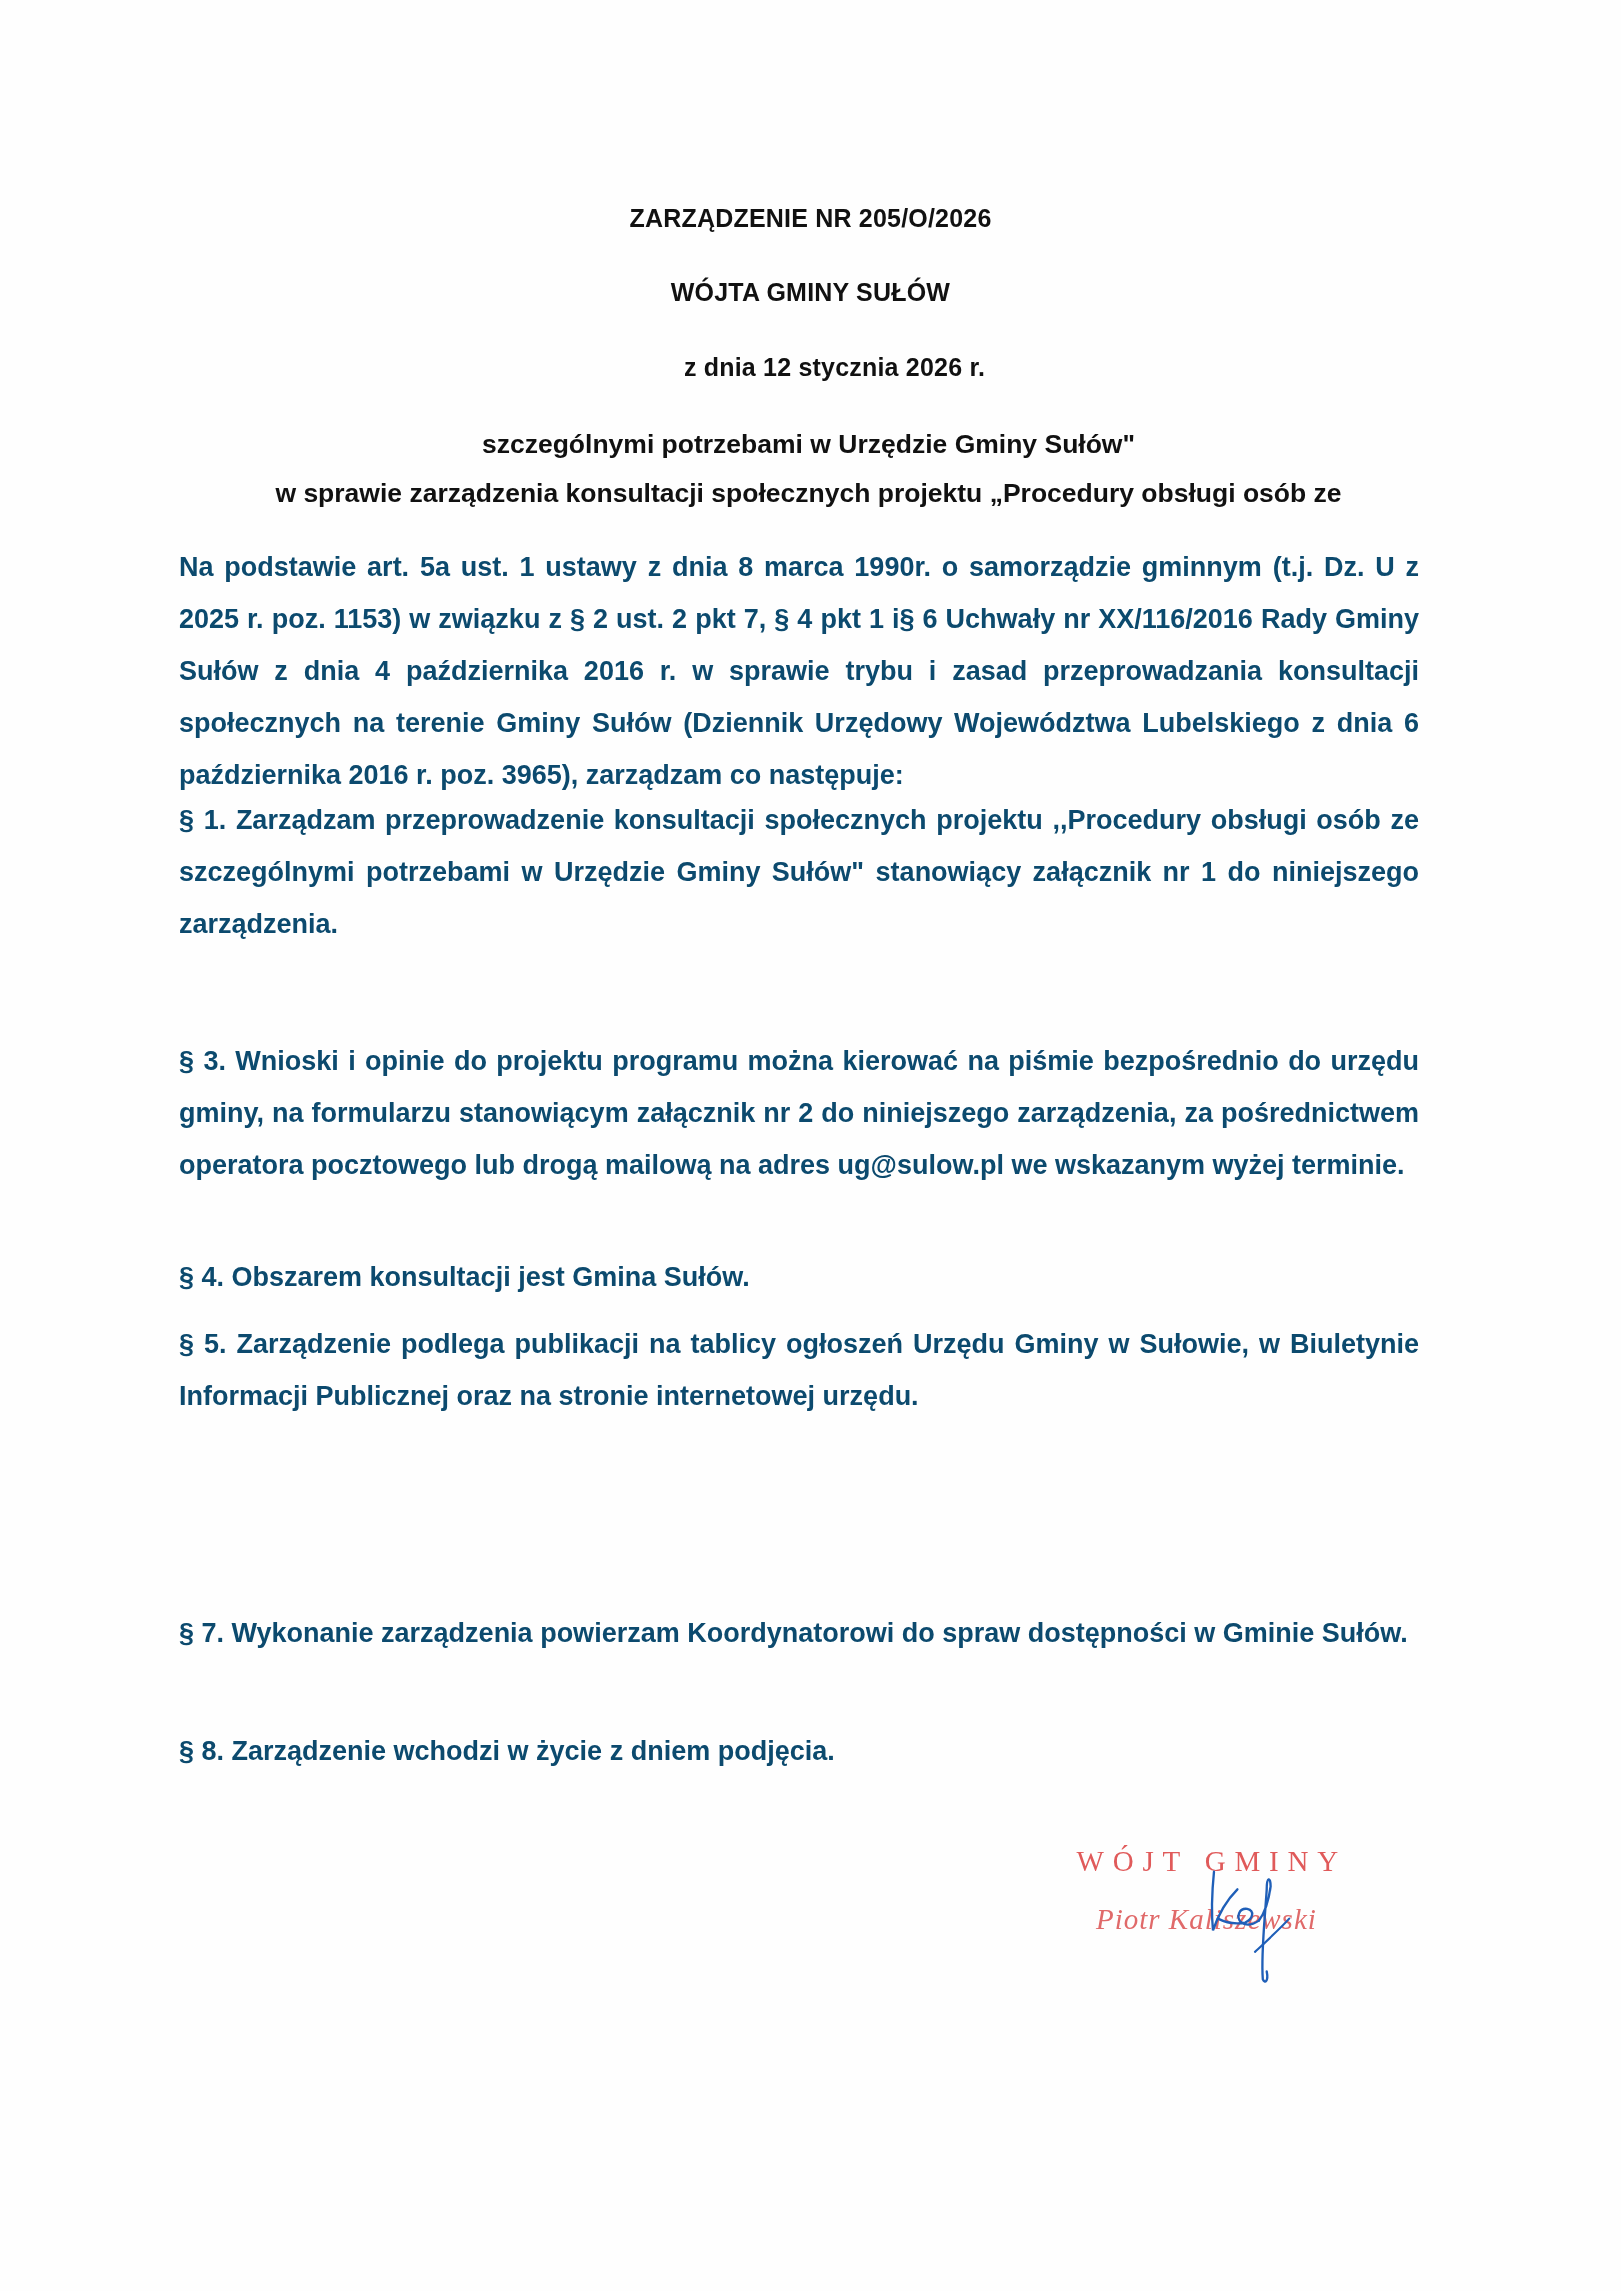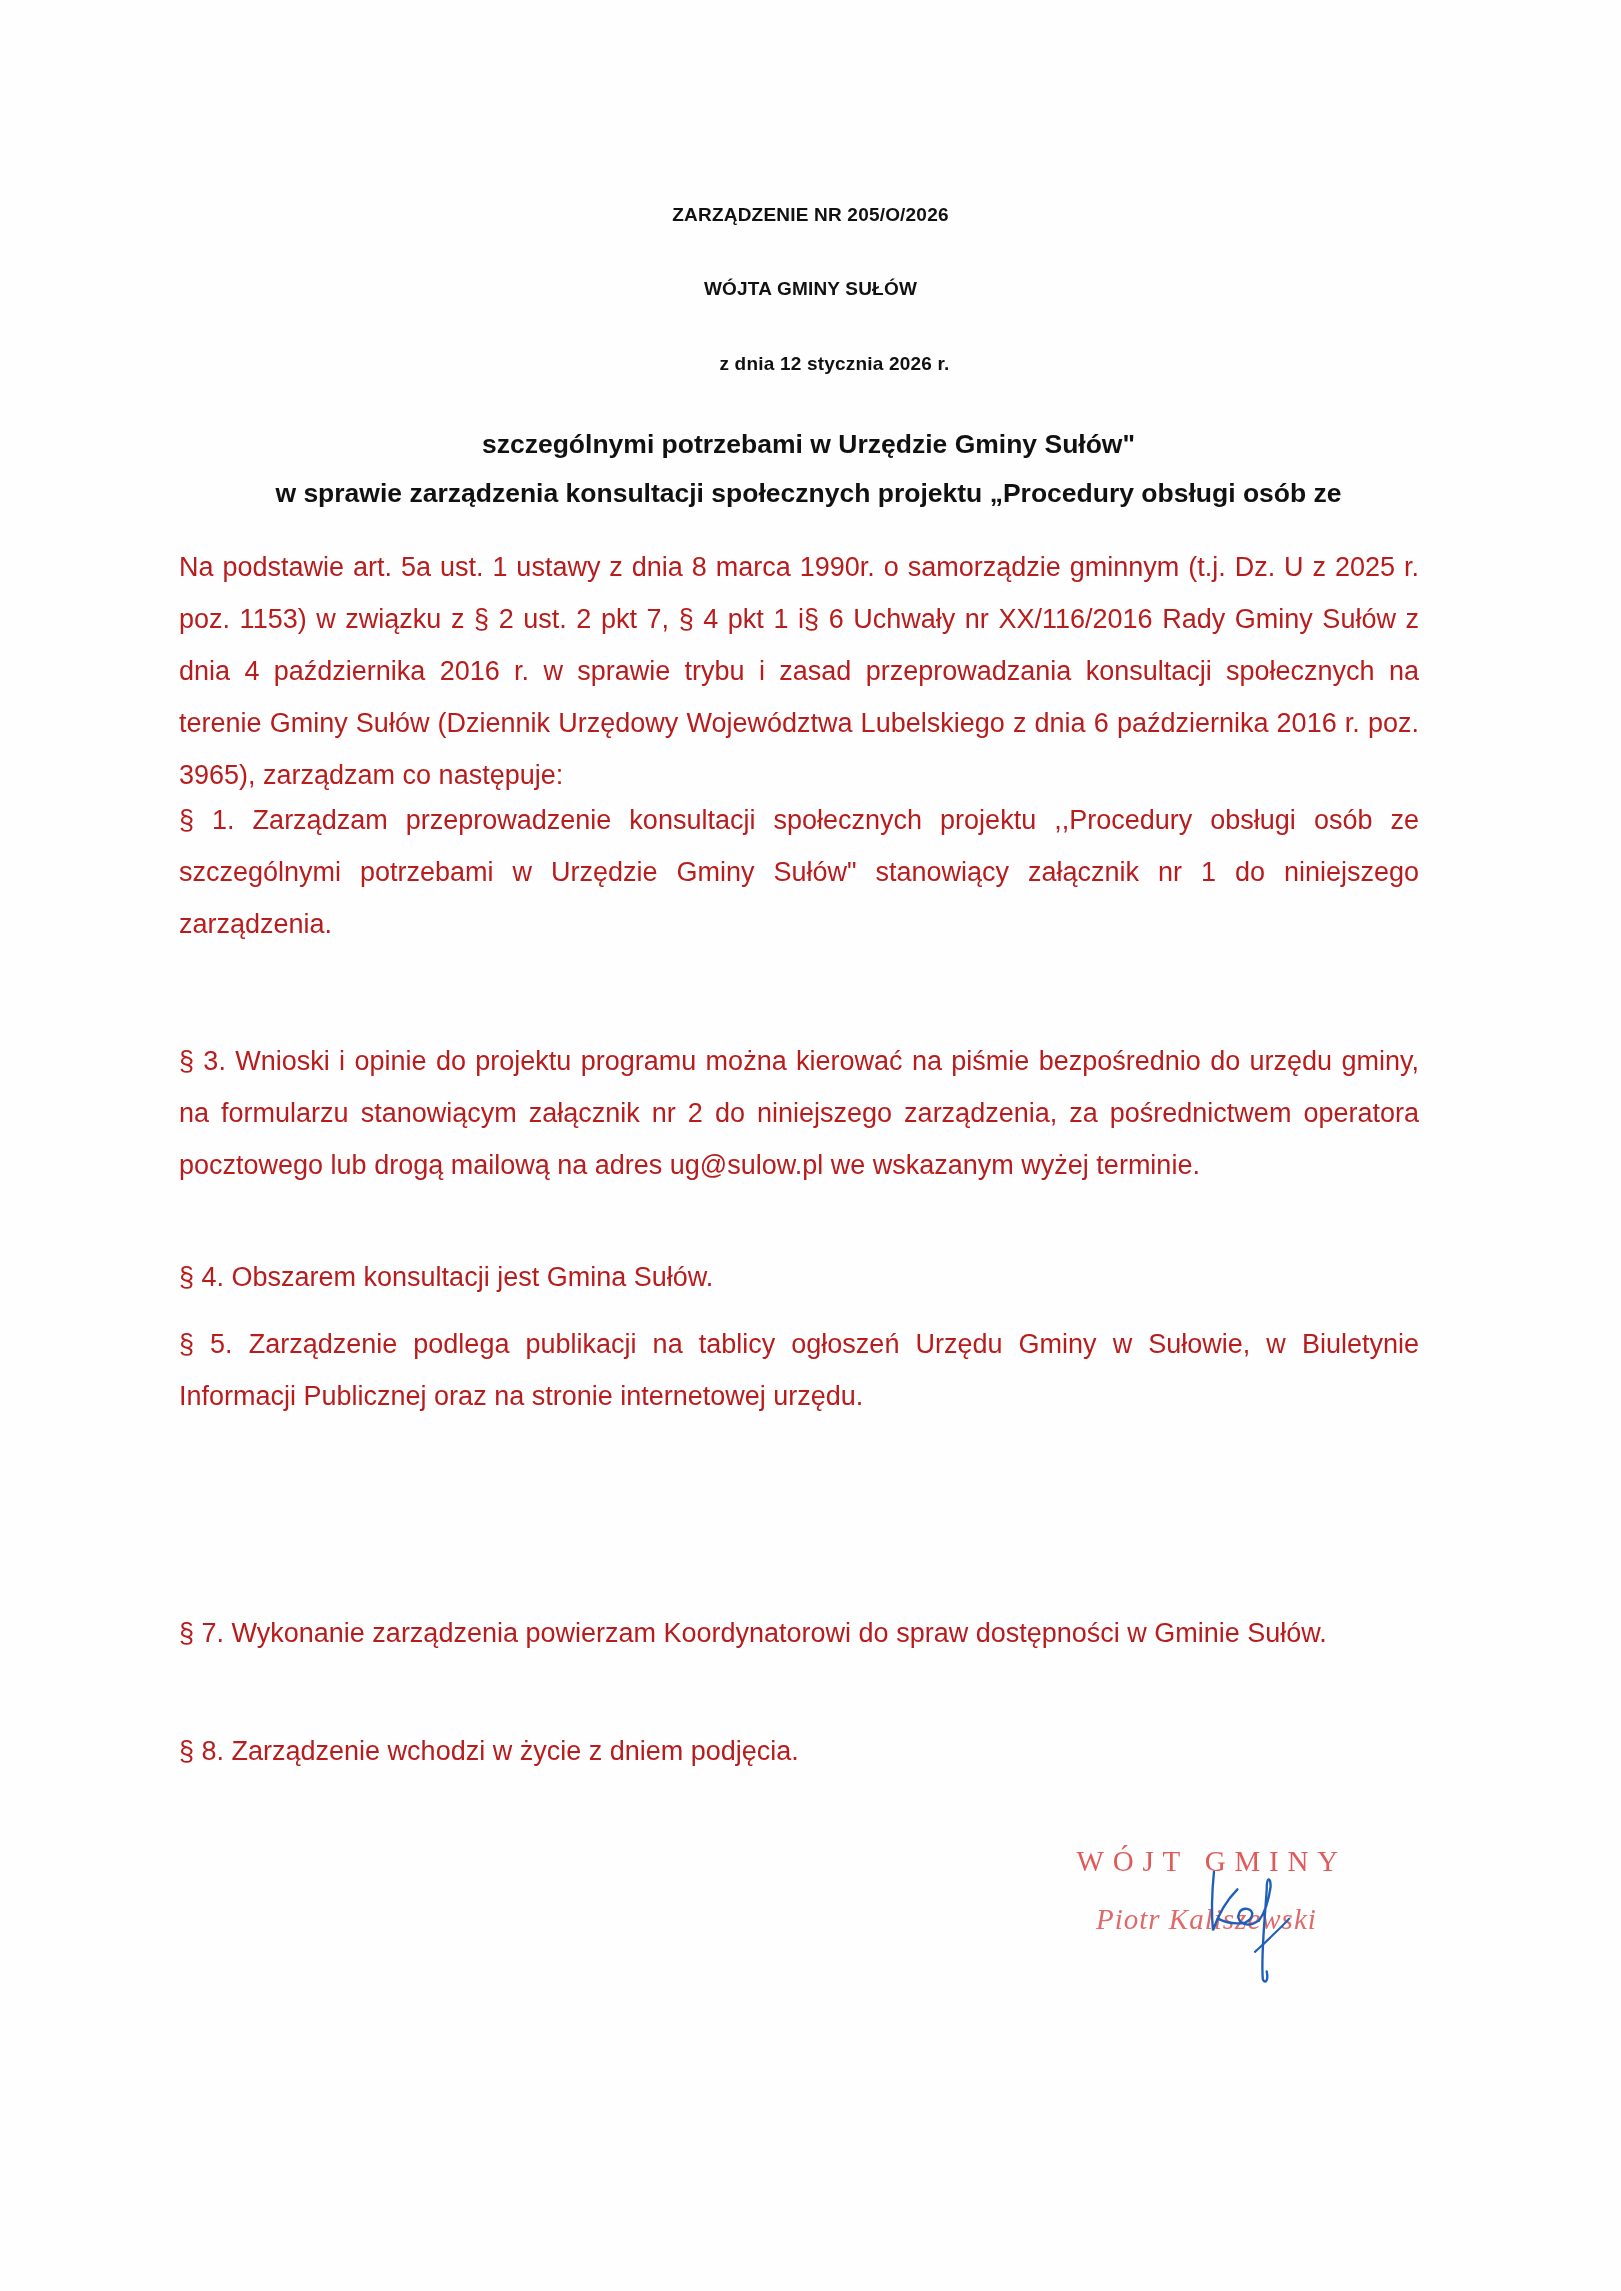--- a/index.html
+++ b/index.html
@@ -21,21 +21,21 @@
       width: 1621px;
       height: 2292px;
       background: #fefefe;
     }
     .header {
       position: absolute;
       left: 0;
       width: 1621px;
       text-align: center;
       font-weight: bold;
-      font-size: 19px;
+      font-size: 25px;
       letter-spacing: 0.2px;
       color: #111;
     }
     .h-title { top: 204px; }
     .h-authority { top: 278px; }
     .h-date { top: 353px; padding-left: 24px; }
     .subject {
       position: absolute;
       left: 196px;
       width: 1225px;
@@ -47,21 +47,22 @@
       color: #111;
     }
     .para {
       position: absolute;
       left: 179px;
       width: 1240px;
       font-size: 27px;
       line-height: 52px;
       text-align: justify;
       text-align-last: left;
-      color: #b91c1c;
+      color: #0c4a6e;
+      font-weight: bold;
     }
     .p-intro { top: 541px; }
     .p-s1 { top: 794px; }
     .p-s2 { top: 967px; }
     .p-s3 { top: 1035px; }
     .p-s4 { top: 1251px; }
     .p-s5 { top: 1318px; }
     .p-s6 { top: 1441px; }
     .p-s7 { top: 1607px; }
     .p-s8 { top: 1725px; }

